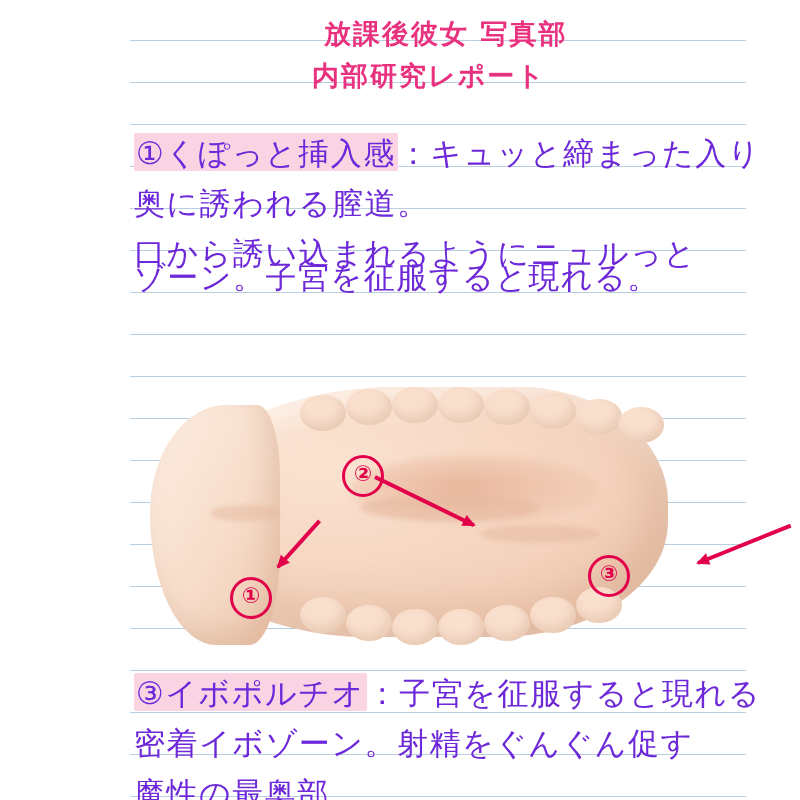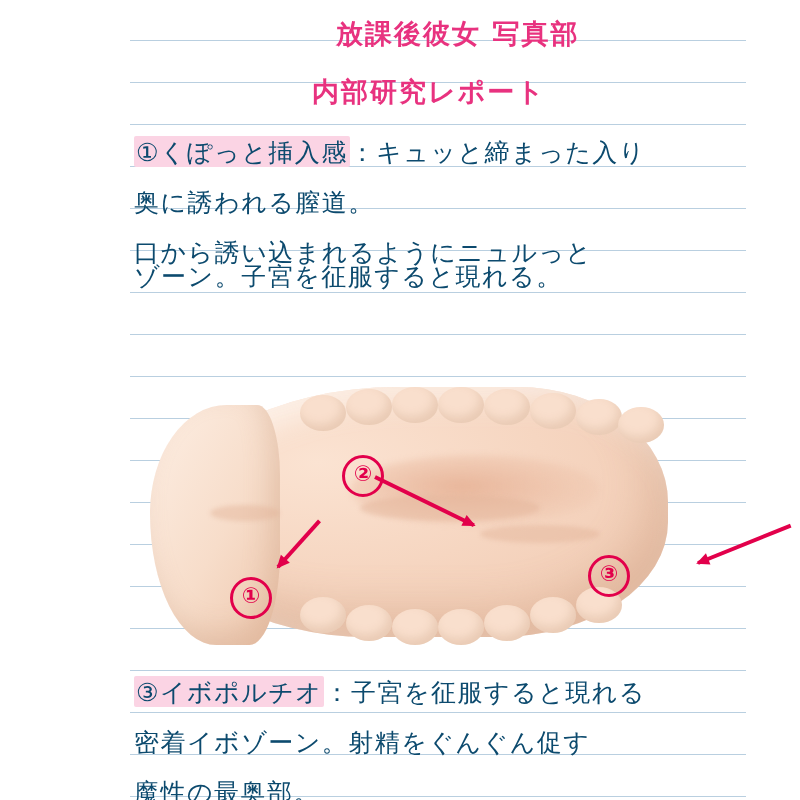--- a/index.html
+++ b/index.html
@@ -52,28 +52,28 @@
     content: "";
     position: absolute;
     left: 0;
     right: 0;
     top: 3px;
     bottom: 3px;
     background: #fbd4e4;
     z-index: -1;
     border-radius: 2px;
   }
-  .title-1 { margin-left: 30px; }
-  .title-2 { margin-left: 6px; margin-top: 18px; }
+  .title-1 { margin-left: 18px; }
+  .title-2 { margin-left: 6px; margin-top: 2px; }
 
   
   .body-text {
     position: absolute;
-    color: #0c4a6e;
-    font-size: 25px;
+    color: #6d28d9;
+    font-size: 31px;
     letter-spacing: 1.5px;
     line-height: 50px;
     white-space: nowrap;
   }
   .hl {
     background: #fbd4e4;
     padding: 2px 2px 0 2px;
     border-radius: 2px;
   }
 

